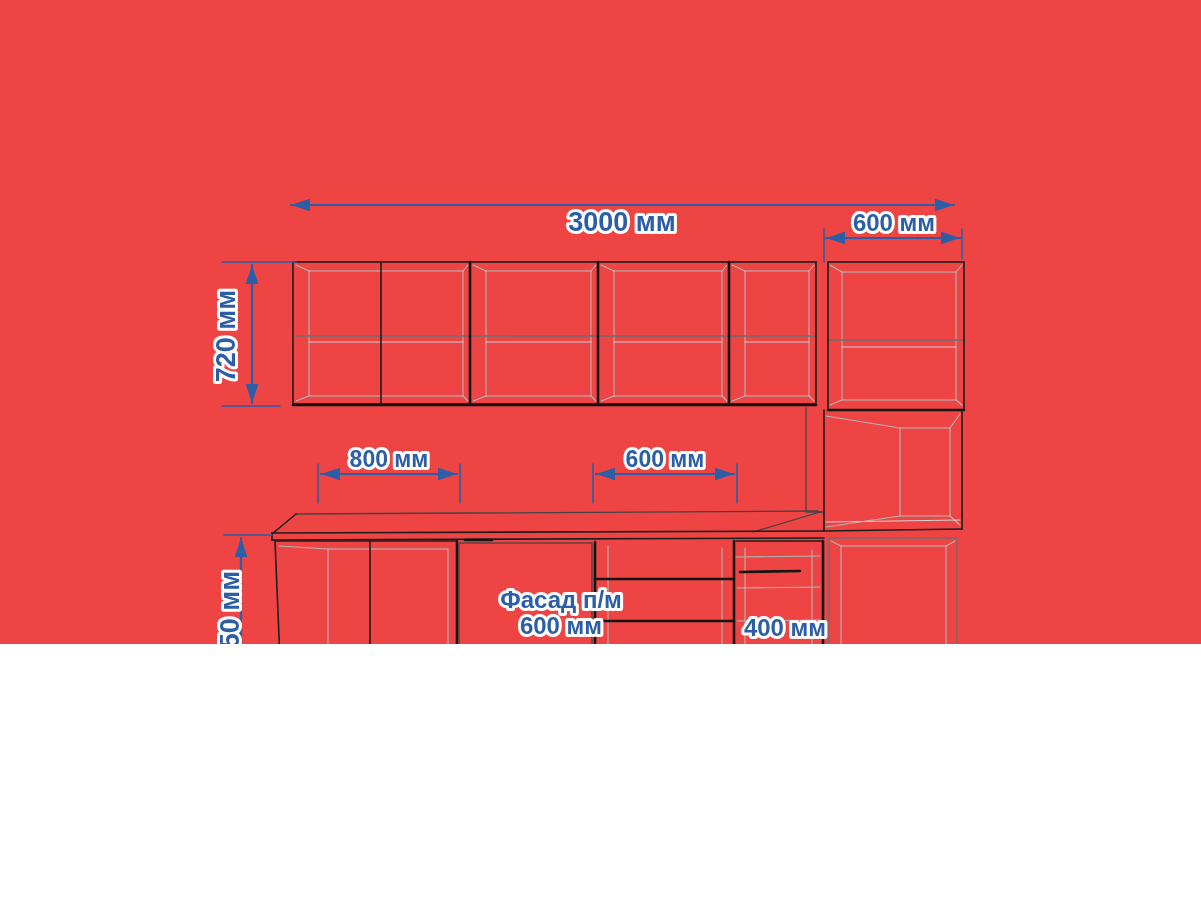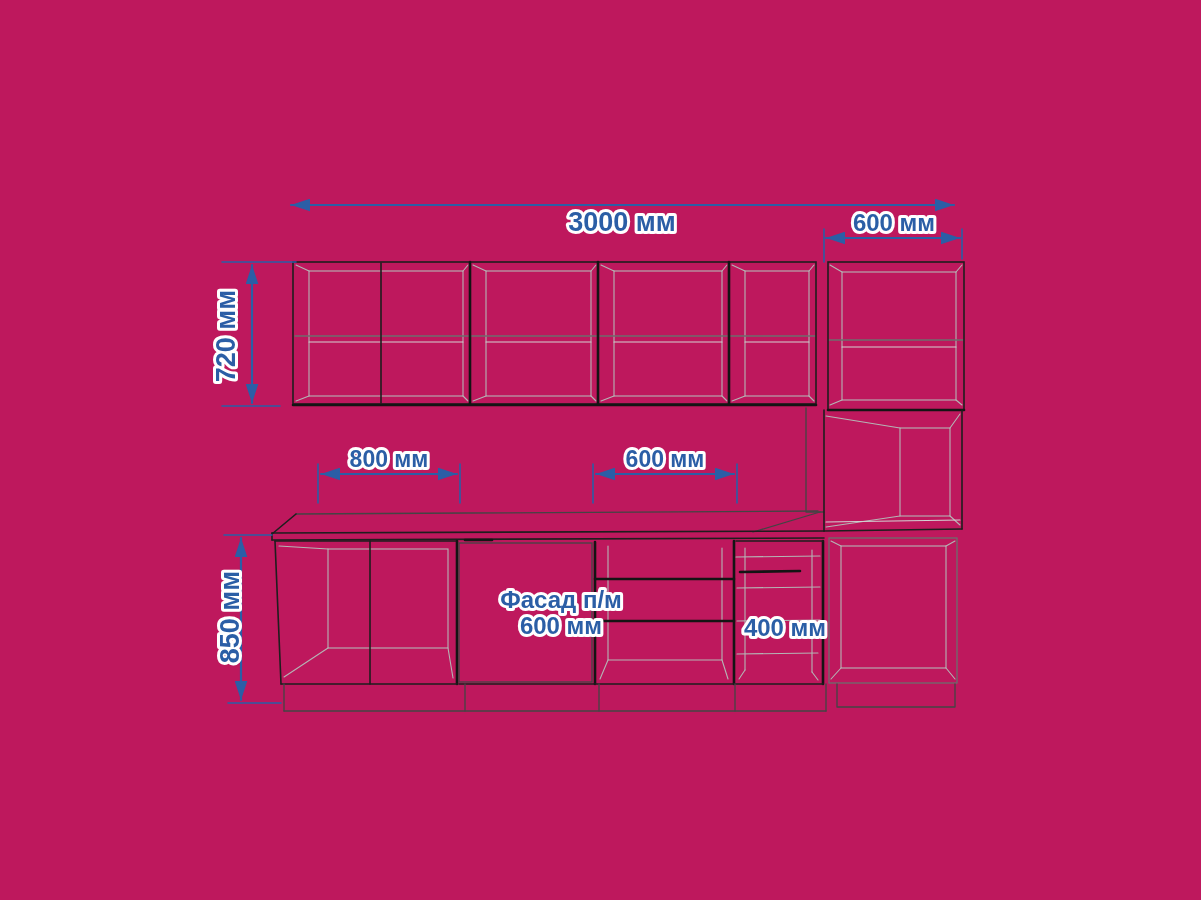--- a/index.html
+++ b/index.html
@@ -1,16 +1,16 @@
 <!DOCTYPE html>
 <html><head>
 <meta charset="utf-8">
 <style>
   html,body{margin:0;padding:0;background:#ffffff;}
-  .stage{position:relative;width:1201px;height:900px;background:#be185d;overflow:hidden;
+  .stage{position:relative;width:1201px;height:644px;background:#ef4444;overflow:hidden;
          font-family:"Liberation Sans", sans-serif;}
   svg{display:block;}
   
   .ln      {fill:none;stroke:#1e1e1e;stroke-width:1.6;stroke-linecap:round;}
   .ln-th   {fill:none;stroke:#141414;stroke-width:2.6;stroke-linecap:round;}
   .ln-md   {fill:none;stroke:#444444;stroke-width:1.3;stroke-linecap:round;}
   .ln-lt   {fill:none;stroke:#b5b5b5;stroke-width:1.1;stroke-linecap:round;}
   .ln-xlt  {fill:none;stroke:#d2d2d2;stroke-width:1.1;stroke-linecap:round;}
   .ln-gray {fill:none;stroke:#6d6d6d;stroke-width:1.3;stroke-linecap:round;}
   .dim-ln  {fill:none;stroke:#2b5ea6;stroke-width:2.2;stroke-linecap:round;}

